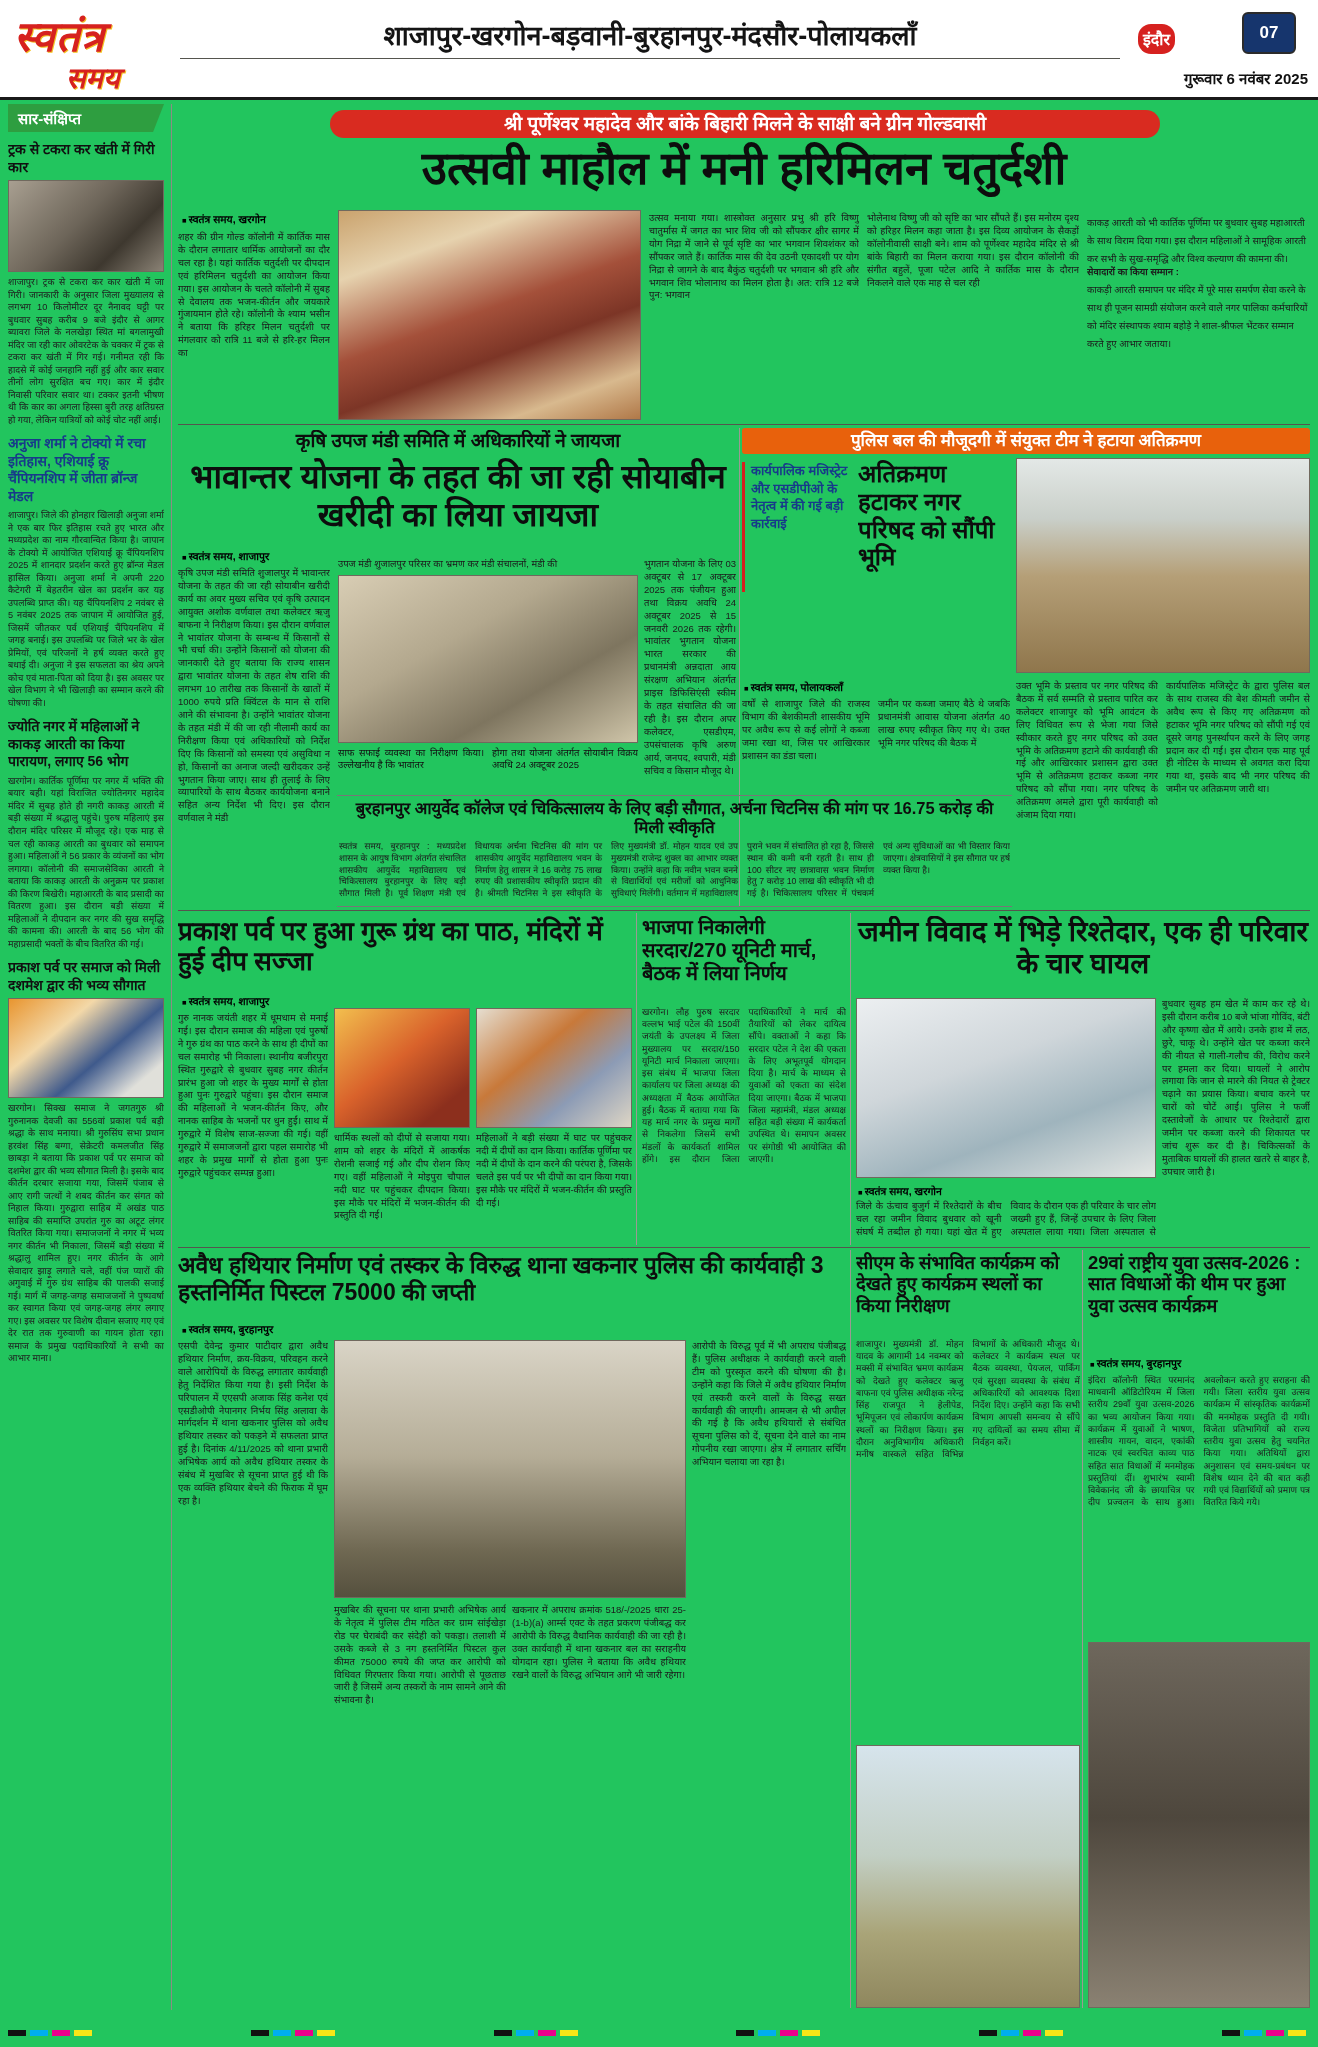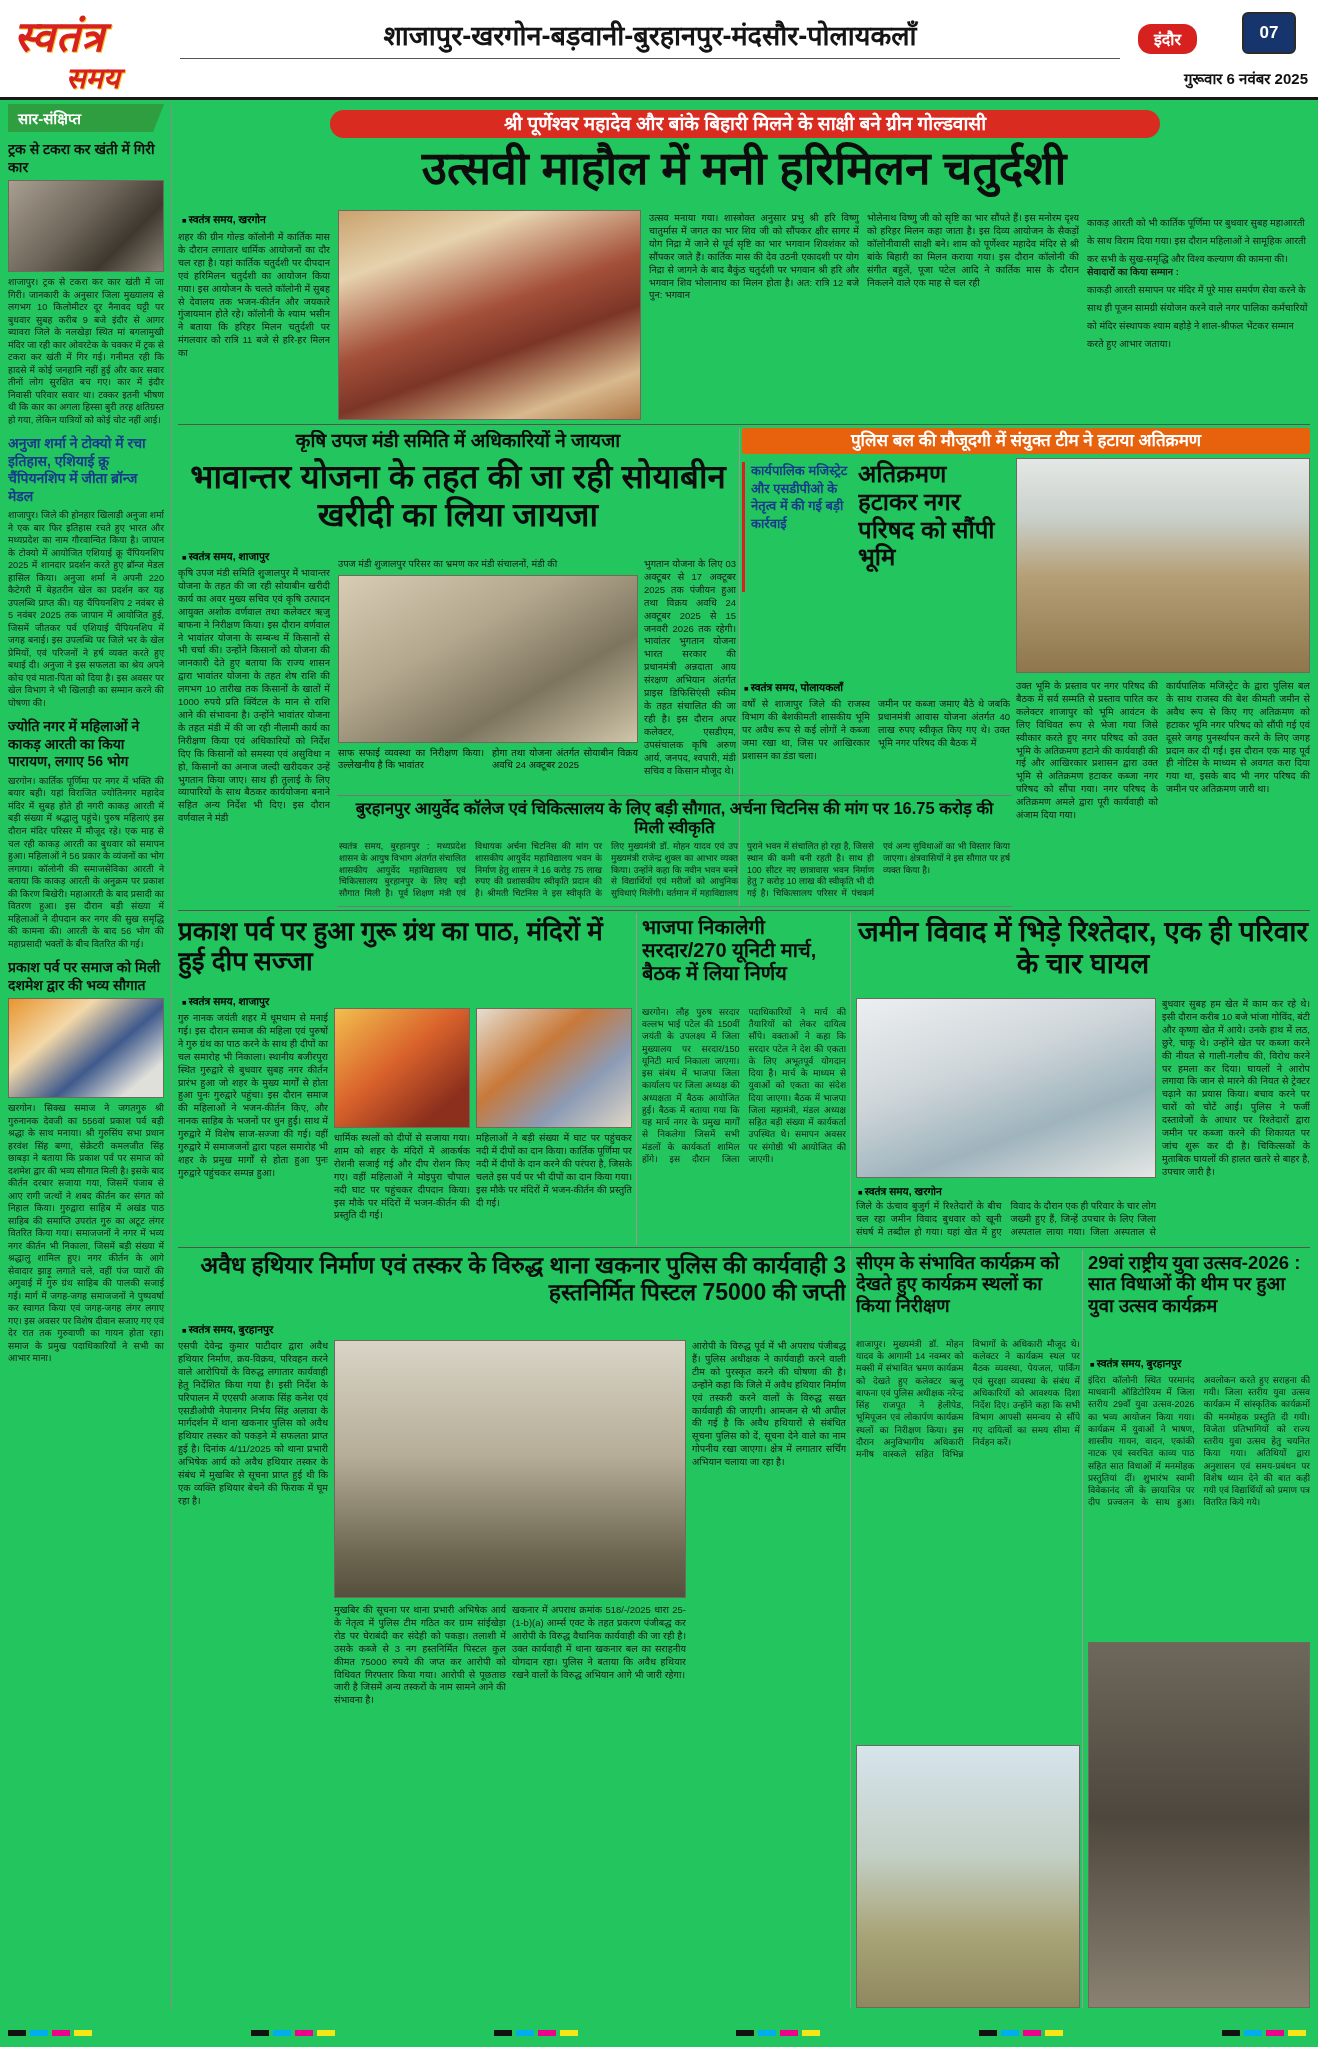--- a/index.html
+++ b/index.html
@@ -19,21 +19,21 @@
 .kicker-orange{background:#e8610c;color:#fff;font-weight:bold;text-align:center;border-radius:3px}
 .cap{font-size:9.5px;font-weight:bold;color:#111;line-height:1.3;text-align:justify;overflow:hidden}
 .sb{width:164px}
 .sb-title{background:#2e9e40;color:#fff;font-weight:bold;font-size:15px;padding:4px 10px;clip-path:polygon(0 0,100% 0,93% 100%,0 100%)}
 .sb-hl{font-size:14px;font-weight:bold;line-height:1.25;color:#101010;margin:9px 0 4px}
 .sb-hl.blue{color:#173a8a}
 .sb-body{font-size:9.2px;line-height:1.36;text-align:justify;color:#1d1d1d}
 .logo1{color:#d6211f;font-size:42px;font-weight:bold;font-style:italic;letter-spacing:1px;text-shadow:1px 1px 0 #f3c324}
 .logo2{color:#d6211f;font-size:29px;font-weight:bold;font-style:italic;margin:-6px 0 0 52px;text-shadow:1px 1px 0 #f3c324}
 .region{font-size:27px;font-weight:bold;color:#141414;text-align:center;white-space:nowrap;overflow:hidden}
-.edition{background:#d6211f;color:#fff;font-weight:bold;font-size:16px;padding:4px 16px;border-radius:13px}
+.edition{background:#d6211f;color:#fff;font-weight:bold;font-size:16px;padding:4px 5px;border-radius:13px}
 .pageno{background:#16356d;border:2px solid #2b2b2b;color:#fff;font-weight:bold;font-size:17px;width:54px;height:42px;display:flex;align-items:center;justify-content:center;border-radius:6px}
 .epaper{background:#169a3e;color:#fff;font-weight:bold;font-size:12.5px;padding:2px 9px;border:1px solid #0c6e2a}
 .website{font-size:16px;font-weight:bold;color:#111}
 .dateline{font-size:15px;font-weight:bold;color:#111}
 .ph-ceremony{background:linear-gradient(160deg,#caa36e 0%,#e6d2ae 22%,#a4503a 48%,#7c3526 64%,#d8b98e 85%,#b07848 100%)}
 .ph-car{background:linear-gradient(135deg,#a89f91 0%,#6e665a 45%,#3e382f 72%,#8a8275 100%)}
 .ph-sikh{background:linear-gradient(140deg,#e8952f 0%,#f3d8a8 32%,#3f5a8c 60%,#e0e0da 85%)}
 .ph-mandi{background:linear-gradient(150deg,#d8cdb4 0%,#b3a88e 38%,#7e755f 68%,#cfc5a9 100%)}
 .ph-jcb{background:linear-gradient(180deg,#e3e8e6 0%,#c9cfc9 28%,#b59f77 55%,#8f764c 100%)}
 .ph-procession{background:linear-gradient(140deg,#e5ded0 0%,#c8793a 38%,#8c9bb5 68%,#ded6c5 100%)}
@@ -164,21 +164,21 @@
     <h2 class="abs hl" style="left:856px;top:916px;width:454px;height:76px;font-size:28px;text-align:center">जमीन विवाद में भिड़े रिश्तेदार, एक ही परिवार के चार घायल</h2>
     <div class="abs photo ph-ward" style="left:856px;top:998px;width:300px;height:180px"></div>
     <div class="abs byline" style="left:858px;top:1184px">स्वतंत्र समय, खरगोन</div>
     <div class="abs bt cols2" style="left:856px;top:1200px;width:300px;height:45px">जिले के ऊंचाव बुजुर्ग में रिश्तेदारों के बीच चल रहा जमीन विवाद बुधवार को खूनी संघर्ष में तब्दील हो गया। यहां खेत में हुए विवाद के दौरान एक ही परिवार के चार लोग जख्मी हुए हैं, जिन्हें उपचार के लिए जिला अस्पताल लाया गया। जिला अस्पताल से मिली जानकारी अनुसार घायलों में मुकेश पिता धन्ना बावने, सीमा बावने, नेहा पति कमलेश, बाई बावने शामिल हैं।</div>
     <div class="abs bt" style="left:1162px;top:998px;width:148px;height:246px">बुधवार सुबह हम खेत में काम कर रहे थे। इसी दौरान करीब 10 बजे भांजा गोविंद, बंटी और कृष्णा खेत में आये। उनके हाथ में लठ, छुरे, चाकू थे। उन्होंने खेत पर कब्जा करने की नीयत से गाली-गलौच की, विरोध करने पर हमला कर दिया। घायलों ने आरोप लगाया कि जान से मारने की नियत से ट्रेक्टर चढ़ाने का प्रयास किया। बचाव करने पर चारों को चोटें आईं। पुलिस ने फर्जी दस्तावेजों के आधार पर रिश्तेदारों द्वारा जमीन पर कब्जा करने की शिकायत पर जांच शुरू कर दी है। चिकित्सकों के मुताबिक घायलों की हालत खतरे से बाहर है, उपचार जारी है।</div>
   </section>
 
   <div class="abs hline" style="left:178px;top:1247px;width:1132px"></div>
 
   <section>
-    <h2 class="abs hl" style="left:178px;top:1252px;width:668px;height:64px;font-size:23px;text-align:right">अवैध हथियार निर्माण एवं तस्कर के विरुद्ध थाना खकनार पुलिस की कार्यवाही 3 हस्तनिर्मित पिस्टल 75000 की जप्ती</h2>
+    <h2 class="abs hl" style="left:178px;top:1252px;width:668px;height:64px;font-size:23px;text-align:left">अवैध हथियार निर्माण एवं तस्कर के विरुद्ध थाना खकनार पुलिस की कार्यवाही 3 हस्तनिर्मित पिस्टल 75000 की जप्ती</h2>
     <div class="abs byline" style="left:182px;top:1322px">स्वतंत्र समय, बुरहानपुर</div>
     <div class="abs bt" style="left:178px;top:1340px;width:150px;height:668px">एसपी देवेन्द्र कुमार पाटीदार द्वारा अवैध हथियार निर्माण, क्रय-विक्रय, परिवहन करने वाले आरोपियों के विरुद्ध लगातार कार्यवाही हेतु निर्देशित किया गया है। इसी निर्देश के परिपालन में एएसपी अजाक सिंह कनेश एवं एसडीओपी नेपानगर निर्भय सिंह अलावा के मार्गदर्शन में थाना खकनार पुलिस को अवैध हथियार तस्कर को पकड़ने में सफलता प्राप्त हुई है। दिनांक 4/11/2025 को थाना प्रभारी अभिषेक आर्य को अवैध हथियार तस्कर के संबंध में मुखबिर से सूचना प्राप्त हुई थी कि एक व्यक्ति हथियार बेचने की फिराक में घूम रहा है।</div>
     <div class="abs photo ph-police" style="left:334px;top:1340px;width:352px;height:258px"></div>
     <div class="abs bt" style="left:334px;top:1604px;width:172px;height:404px">मुखबिर की सूचना पर थाना प्रभारी अभिषेक आर्य के नेतृत्व में पुलिस टीम गठित कर ग्राम सांईखेड़ा रोड पर घेराबंदी कर संदेही को पकड़ा। तलाशी में उसके कब्जे से 3 नग हस्तनिर्मित पिस्टल कुल कीमत 75000 रुपये की जप्त कर आरोपी को विधिवत गिरफ्तार किया गया। आरोपी से पूछताछ जारी है जिसमें अन्य तस्करों के नाम सामने आने की संभावना है।</div>
     <div class="abs bt" style="left:512px;top:1604px;width:174px;height:404px">खकनार में अपराध क्रमांक 518/-/2025 धारा 25-(1-b)(a) आर्म्स एक्ट के तहत प्रकरण पंजीबद्ध कर आरोपी के विरुद्ध वैधानिक कार्यवाही की जा रही है। उक्त कार्यवाही में थाना खकनार बल का सराहनीय योगदान रहा। पुलिस ने बताया कि अवैध हथियार रखने वालों के विरुद्ध अभियान आगे भी जारी रहेगा।</div>
     <div class="abs bt" style="left:692px;top:1340px;width:154px;height:668px">आरोपी के विरुद्ध पूर्व में भी अपराध पंजीबद्ध हैं। पुलिस अधीक्षक ने कार्यवाही करने वाली टीम को पुरस्कृत करने की घोषणा की है। उन्होंने कहा कि जिले में अवैध हथियार निर्माण एवं तस्करी करने वालों के विरुद्ध सख्त कार्यवाही की जाएगी। आमजन से भी अपील की गई है कि अवैध हथियारों से संबंधित सूचना पुलिस को दें, सूचना देने वाले का नाम गोपनीय रखा जाएगा। क्षेत्र में लगातार सर्चिंग अभियान चलाया जा रहा है।</div>
   </section>
 
   <div class="abs vline" style="left:850px;top:1250px;height:758px"></div>
 

